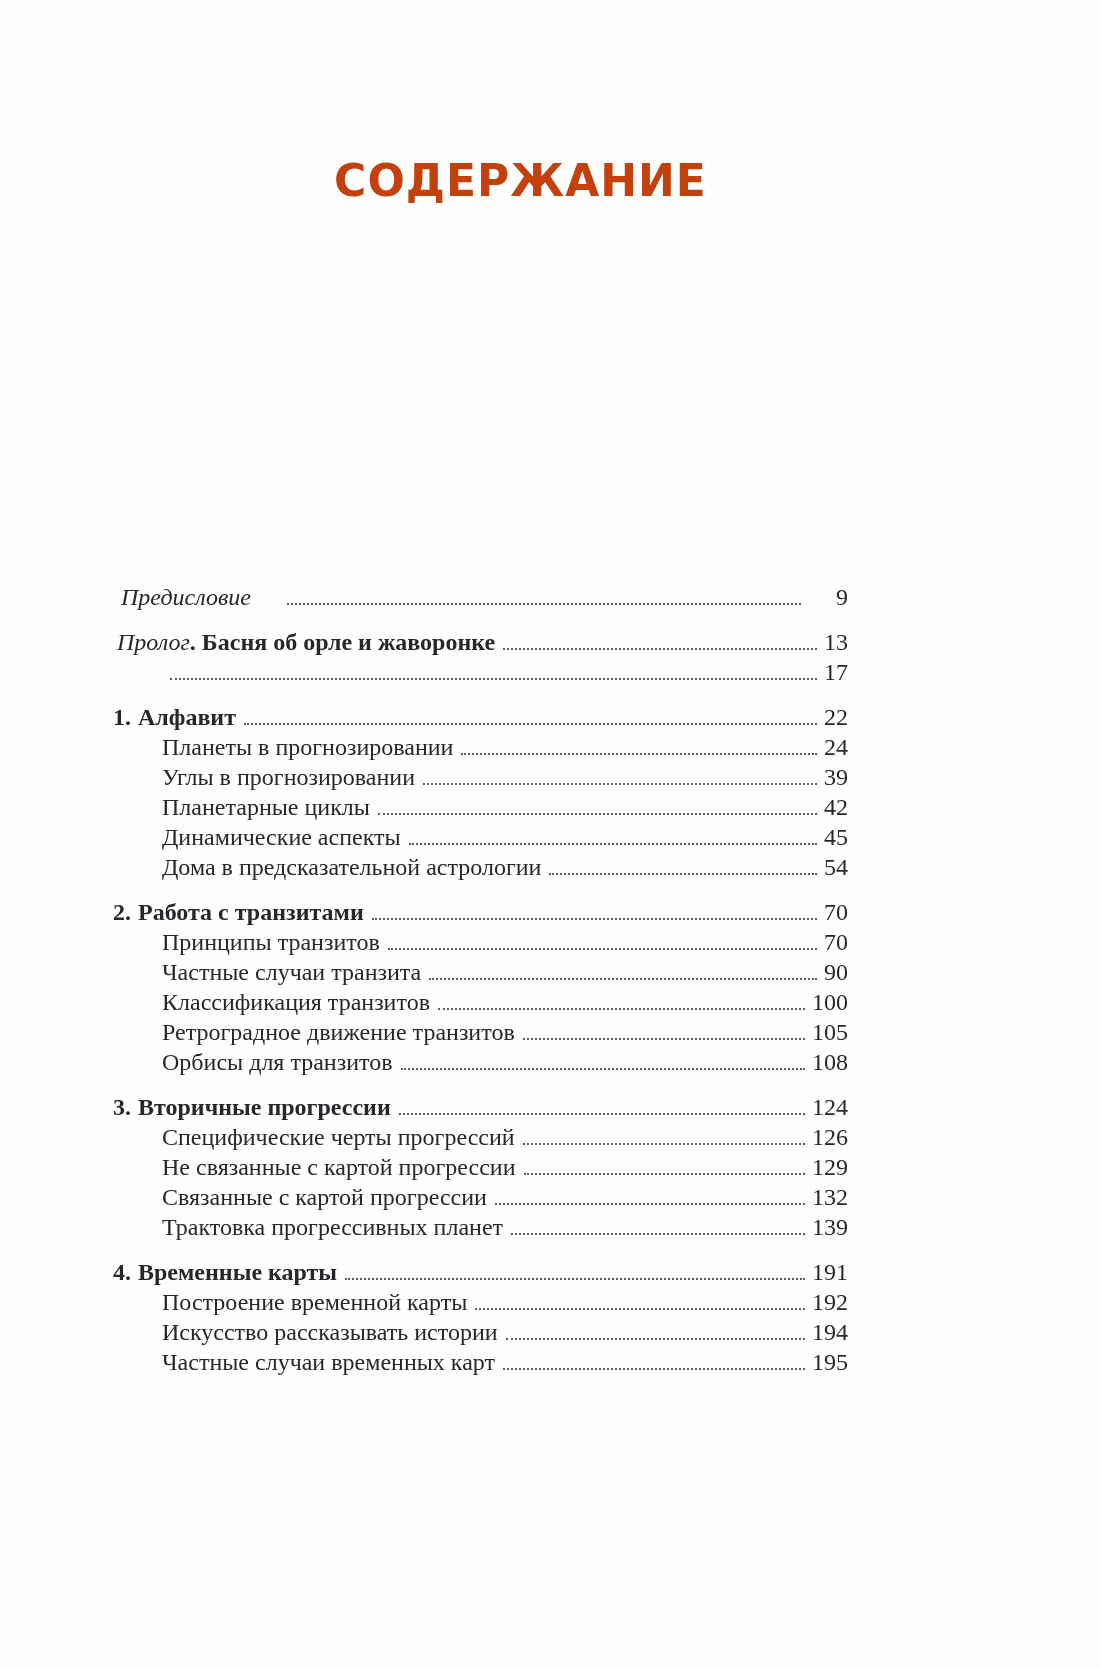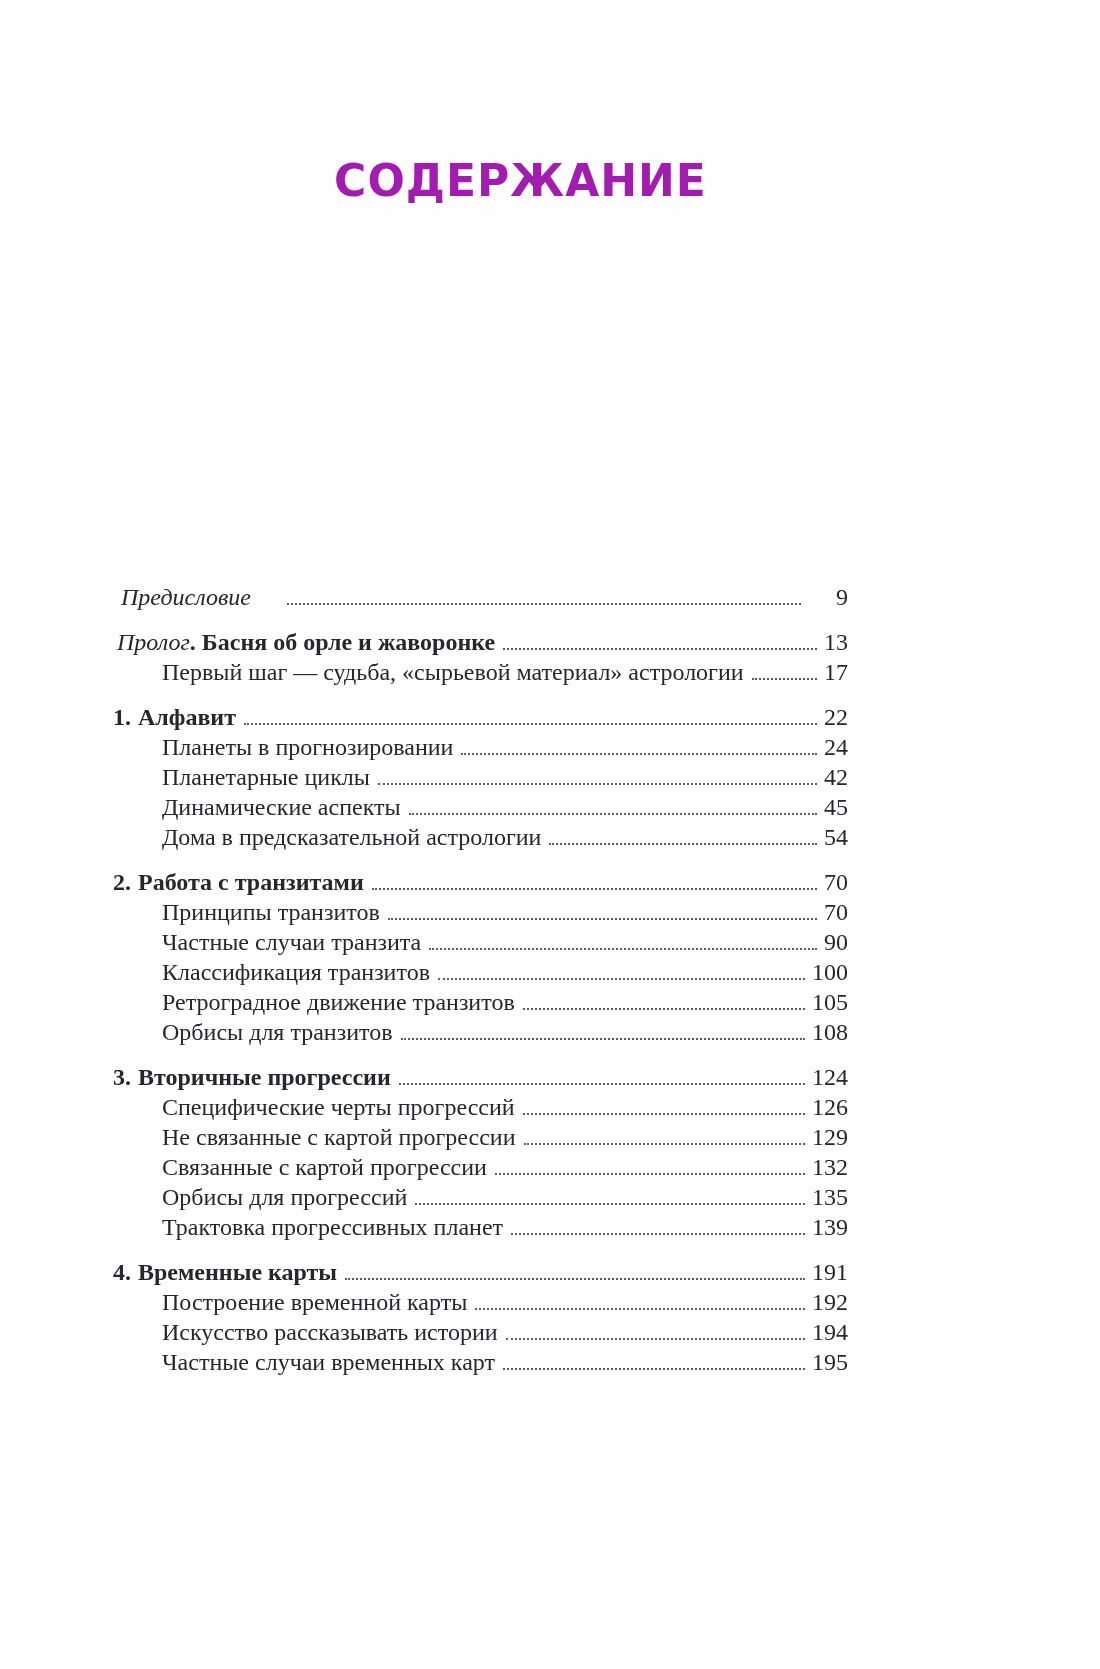--- a/index.html
+++ b/index.html
@@ -18,21 +18,21 @@
   .title{
     margin:152px 0 0 113px;
     width:735px;
     position:relative;left:40px;
     text-align:center;
     font-family:"DejaVu Sans",sans-serif;
     font-weight:bold;
     font-size:44px;
     letter-spacing:1px;
     line-height:1.3;
-    color:#a21caf;
+    color:#c2410c;
   }
   .toc{
     margin:375px 0 0 113px;
     width:735px;
   }
   .toc-group{margin-top:15px;}
   .toc-row{
     display:flex;
     align-items:baseline;
     height:30px;
@@ -74,38 +74,42 @@
           <span class="pageno">9</span>
         </div>
       </div>
       <div class="toc-group">
         <div class="toc-row prologue">
           <span class="label"><span class="italic-part">Пролог</span><span class="bold-part">. Басня об орле и жаворонке</span></span>
           <div class="dots"></div>
           <span class="pageno">13</span>
         </div>
         <div class="toc-row sub">
-          <span class="label">Первый шаг — судьба, «сырьевой материал» астрологии</span>
           <div class="dots"></div>
           <span class="pageno">17</span>
         </div>
       </div>
       <div class="toc-group">
         <div class="toc-row chapter">
           <span class="num">1.</span>
           <span class="label">Алфавит</span>
           <div class="dots"></div>
           <span class="pageno">22</span>
         </div>
         <div class="toc-row sub">
           <span class="label">Планеты в прогнозировании</span>
           <div class="dots"></div>
           <span class="pageno">24</span>
         </div>
         <div class="toc-row sub">
+          <span class="label">Углы в прогнозировании</span>
+          <div class="dots"></div>
+          <span class="pageno">39</span>
+        </div>
+        <div class="toc-row sub">
           <span class="label">Планетарные циклы</span>
           <div class="dots"></div>
           <span class="pageno">42</span>
         </div>
         <div class="toc-row sub">
           <span class="label">Динамические аспекты</span>
           <div class="dots"></div>
           <span class="pageno">45</span>
         </div>
         <div class="toc-row sub">
@@ -161,25 +165,20 @@
         </div>
         <div class="toc-row sub">
           <span class="label">Не связанные с картой прогрессии</span>
           <div class="dots"></div>
           <span class="pageno">129</span>
         </div>
         <div class="toc-row sub">
           <span class="label">Связанные с картой прогрессии</span>
           <div class="dots"></div>
           <span class="pageno">132</span>
-        </div>
-        <div class="toc-row sub">
-          <span class="label">Орбисы для прогрессий</span>
-          <div class="dots"></div>
-          <span class="pageno">135</span>
         </div>
         <div class="toc-row sub">
           <span class="label">Трактовка прогрессивных планет</span>
           <div class="dots"></div>
           <span class="pageno">139</span>
         </div>
       </div>
       <div class="toc-group">
         <div class="toc-row chapter">
           <span class="num">4.</span>

